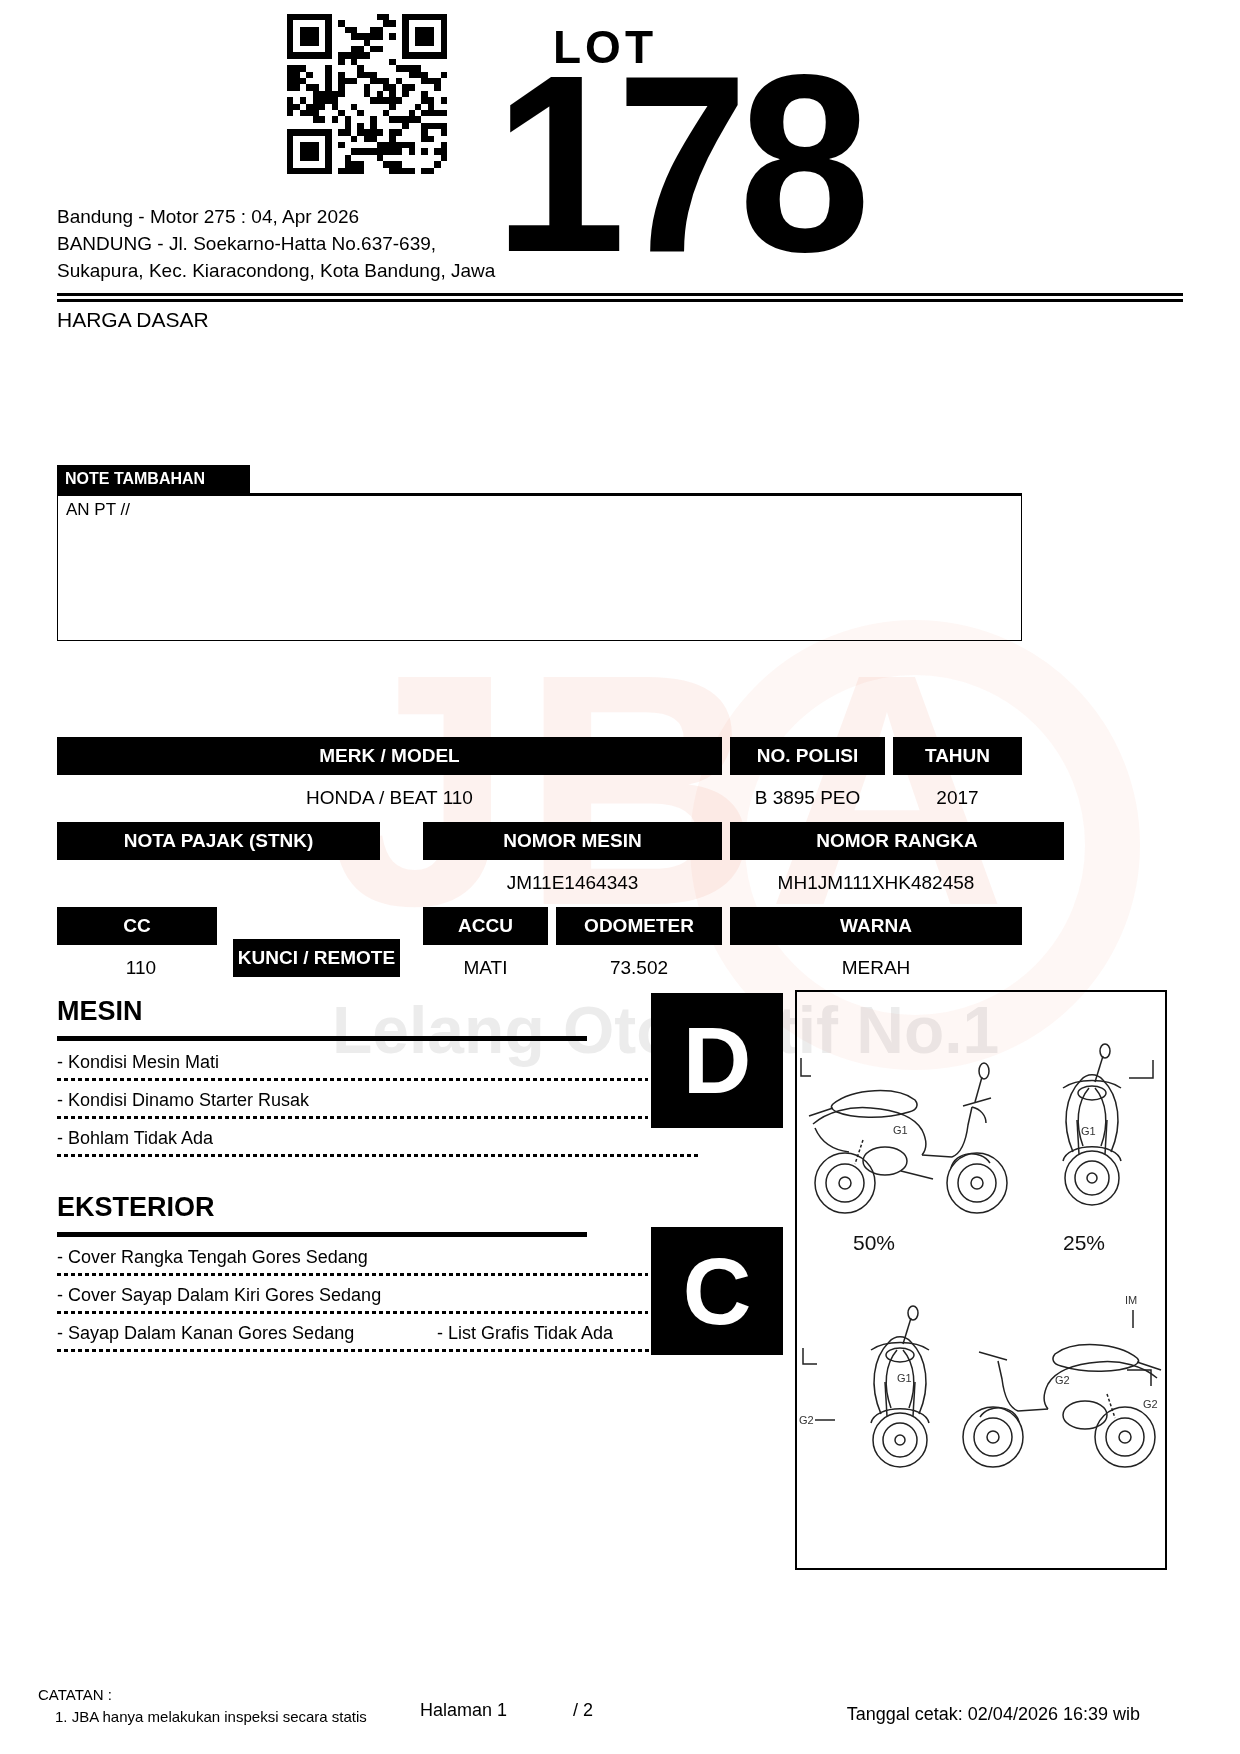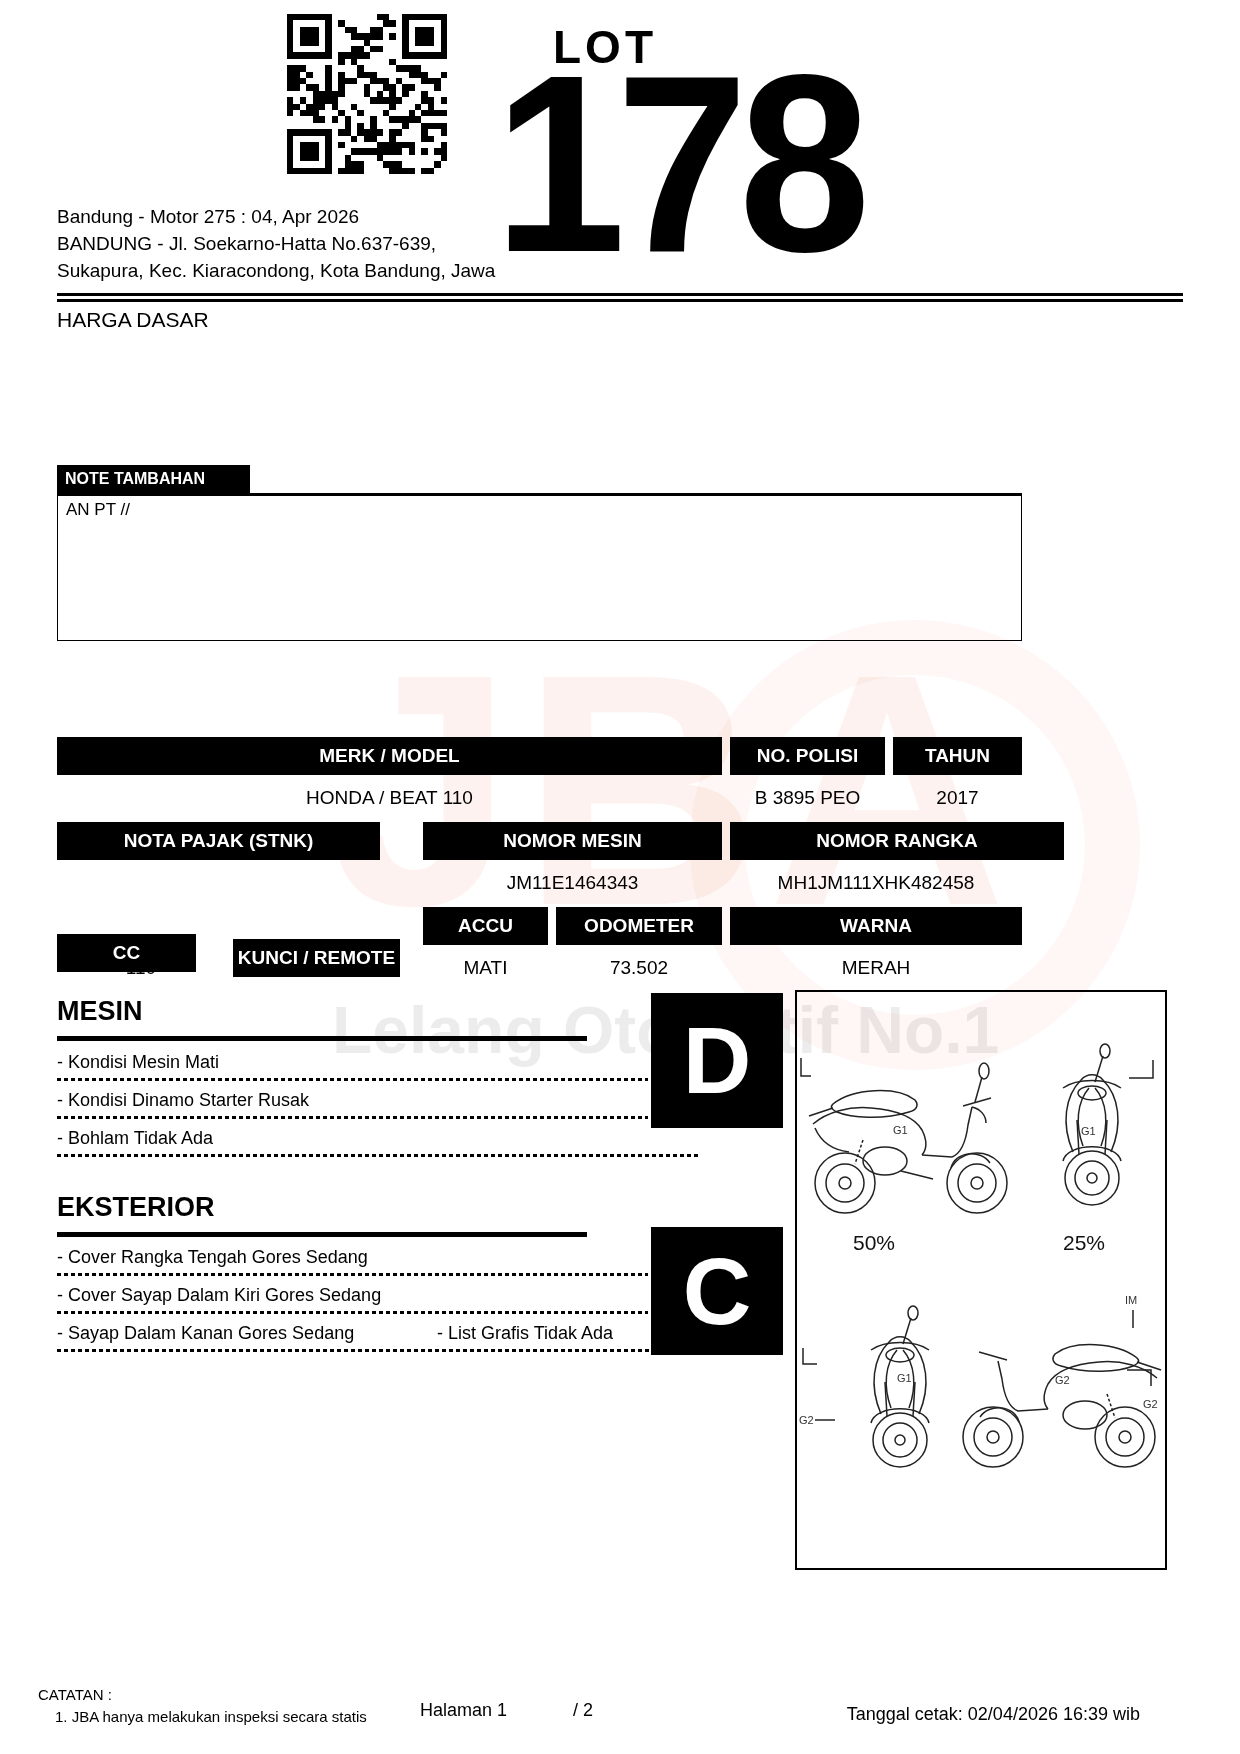--- a/index.html
+++ b/index.html
@@ -32,21 +32,21 @@
   
   .th{position:absolute;height:38px;background:#000;color:#fff;font-weight:bold;font-size:19px;
       text-align:center;line-height:38px;z-index:2;}
   .td{position:absolute;height:42px;font-size:19px;text-align:center;line-height:42px;z-index:1;}
   #th-merk{left:57px;top:737px;width:665px;}   #td-merk{left:57px;top:777px;width:665px;}
   #th-polisi{left:730px;top:737px;width:155px;}#td-polisi{left:730px;top:777px;width:155px;}
   #th-tahun{left:893px;top:737px;width:129px;} #td-tahun{left:893px;top:777px;width:129px;}
   #th-pajak{left:57px;top:822px;width:323px;}  #td-pajak{left:57px;top:862px;width:323px;}
   #th-nomesin{left:423px;top:822px;width:299px;}#td-nomesin{left:423px;top:862px;width:299px;}
   #th-rangka{left:730px;top:822px;width:334px;}#td-rangka{left:730px;top:862px;width:292px;}
-  #th-cc{left:57px;top:907px;width:139px;margin-top:27px;}     #td-cc{left:57px;top:947px;width:168px;}
+  #th-cc{left:57px;top:907px;width:160px;}     #td-cc{left:57px;top:947px;width:168px;}
   #th-kunci{left:233px;top:907px;width:167px;margin-top:32px;} #td-kunci{left:233px;top:947px;width:167px;}
   #th-accu{left:423px;top:907px;width:125px;}  #td-accu{left:423px;top:947px;width:125px;}
   #th-odo{left:556px;top:907px;width:166px;}   #td-odo{left:556px;top:947px;width:166px;}
   #th-warna{left:730px;top:907px;width:292px;} #td-warna{left:730px;top:947px;width:292px;}
   
   .sec-title{position:absolute;font-size:27px;font-weight:bold;z-index:1;}
   .sec-rule{position:absolute;width:530px;height:5px;background:#000;z-index:1;}
   .sec-item{position:absolute;font-size:18px;z-index:1;white-space:nowrap;}
   .dotted{position:absolute;height:3px;z-index:1;
           background:repeating-linear-gradient(90deg,#000 0 4px,transparent 4px 7px);}

